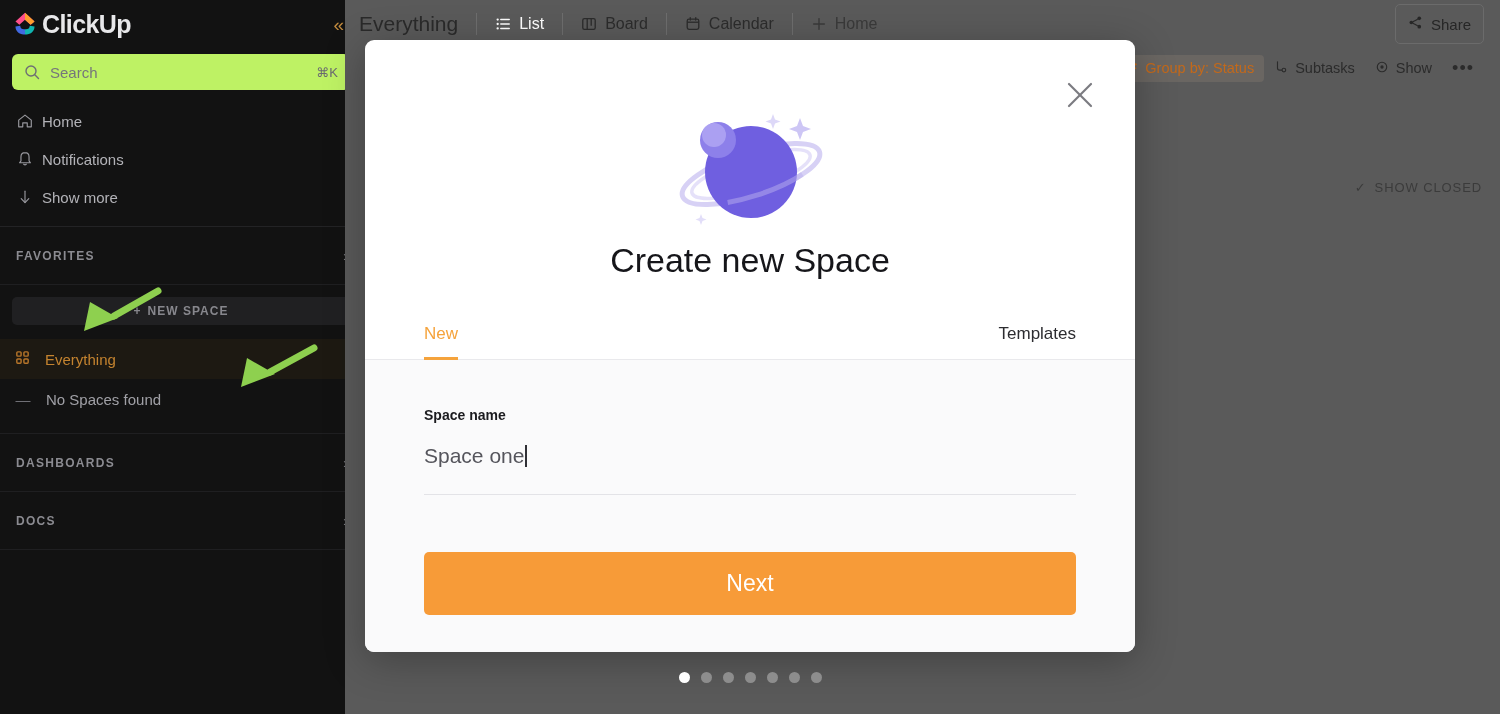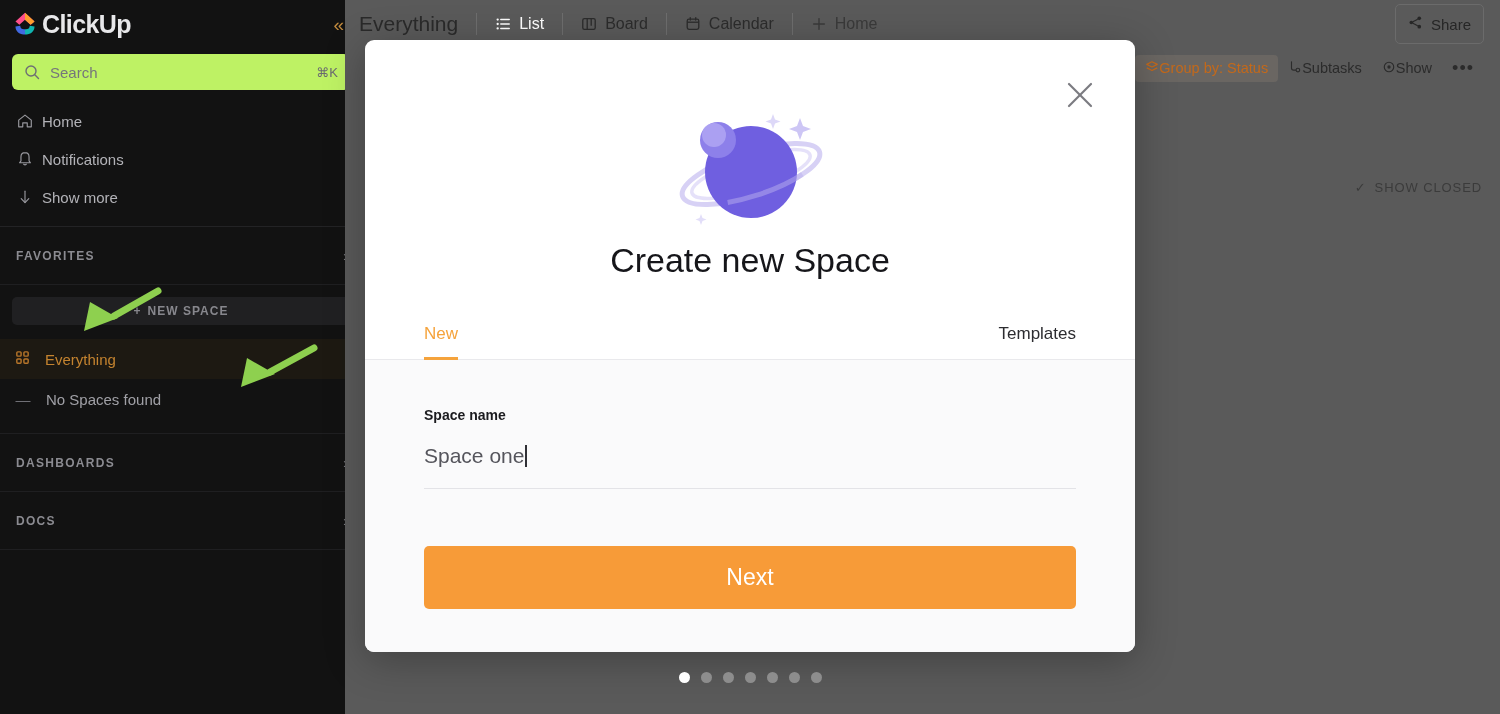--- a/index.html
+++ b/index.html
@@ -111,21 +111,21 @@
     display: flex; align-items: center; gap: 8px;
     border: 1px solid #6b6b6b; border-radius: 5px;
     padding: 10px 12px; font-size: 15px; color: #262626; cursor: pointer;
   }
 
   .toolbar2 {
     height: 40px; display: flex; align-items: center;
     justify-content: flex-end; padding: 0 16px; gap: 0;
   }
   .t2-item {
-    display: flex; align-items: center; 
+    display: flex; align-items: center; gap: 7px;
     padding: 5px 10px; font-size: 14.5px; color: #2b2b2b;
     border-radius: 4px; cursor: pointer;
   }
   .t2-item.groupby { background: #6a6662; color: #c4691a; }
   .t2-item.dots { font-size: 18px; letter-spacing: 1px; padding: 0 10px; }
 
   .show-closed {
     position: absolute; right: 18px; top: 180px;
     display: flex; align-items: center; gap: 8px;
     font-size: 13px; letter-spacing: 0.9px; color: #3b3b3b; cursor: pointer;
@@ -161,21 +161,21 @@
     margin-bottom: -1px;
   }
   .mtab.active { color: #f5a33c; border-bottom-color: #f5a33c; }
   .modal-body {
     background: #fafafb; height: 100%;
     padding: 47px 59px 0 59px;
   }
   .field-label { font-size: 14px; font-weight: bold; color: #1b1b1f; }
   .field-input {
     margin-top: 21px; font-size: 21px; color: #55555c;
-    border-bottom: 1px solid #e3e3e7; padding-bottom: 20px;
+    border-bottom: 1px solid #e3e3e7; padding-bottom: 26px;
     display: flex; align-items: center; cursor: text;
   }
   .caret {
     display: inline-block; width: 1.5px; height: 22px;
     background: #303036; margin-left: 1px;
   }
   .next-btn {
     margin-top: 57px; height: 63px; width: 100%;
     background: #f79b38; border: none; border-radius: 5px;
     color: #ffffff; font-size: 23px; cursor: pointer;

